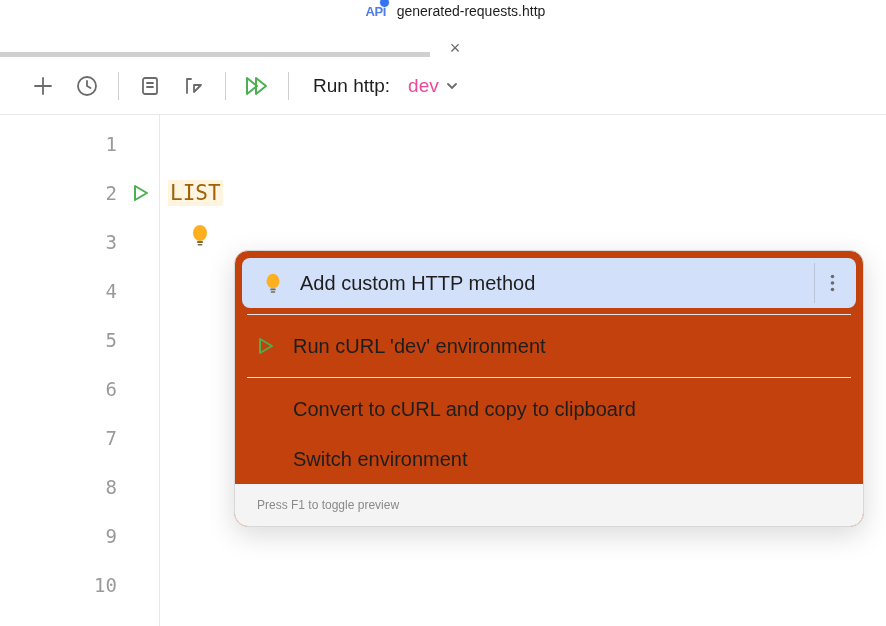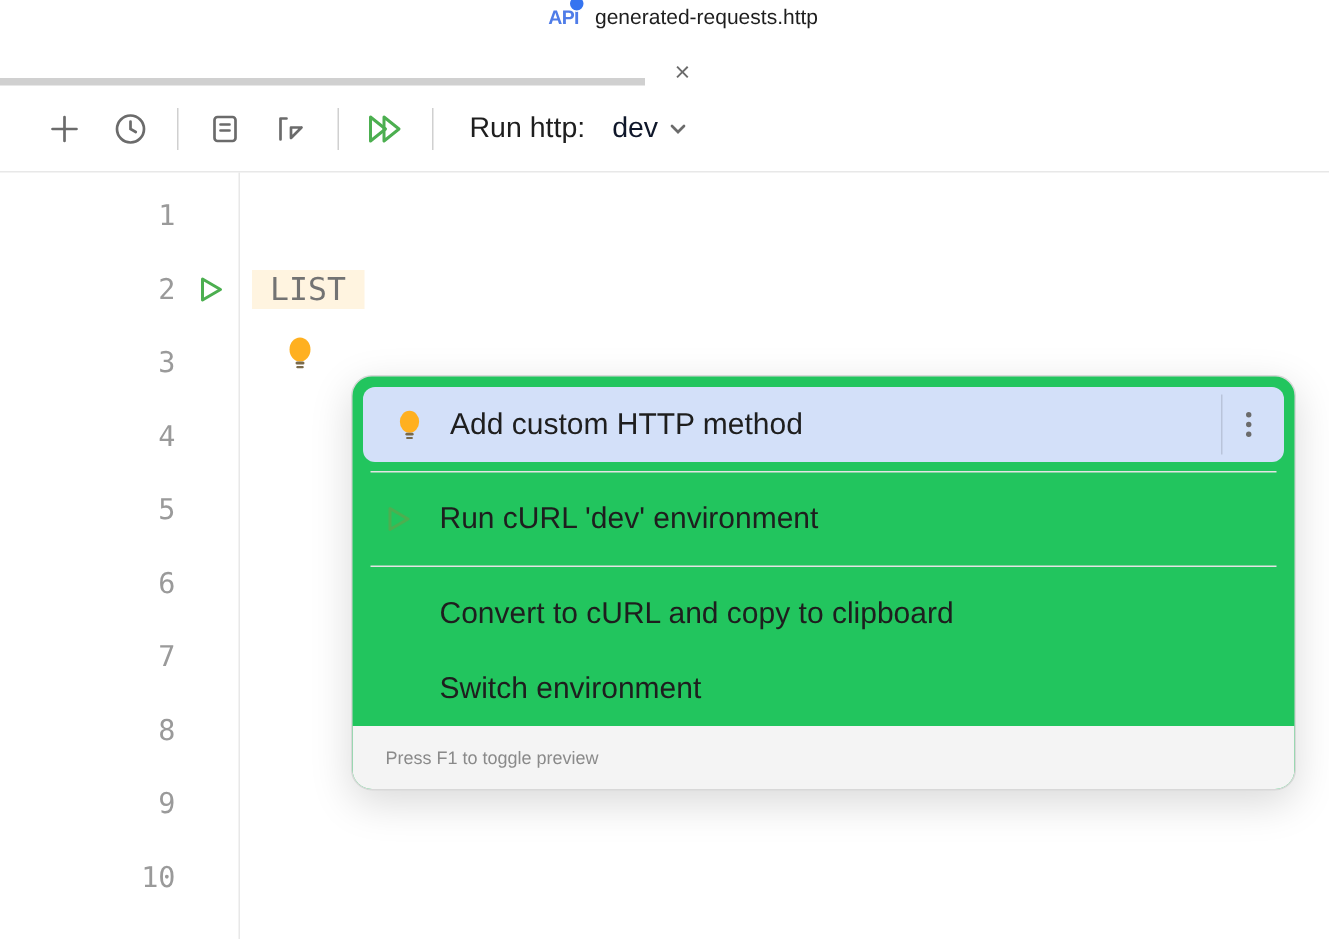--- a/index.html
+++ b/index.html
@@ -90,21 +90,21 @@
       background: #d0d0d0;
       margin: 0 6px;
     }
     .run-with-label {
       font-size: 19px;
       color: #1e1e1e;
       margin-left: 12px;
     }
     .run-with-value {
       font-size: 19px;
-      color: #0f172a;
+      color: #ec4899;
       margin-left: 12px;
       display: flex;
       align-items: center;
       gap: 6px;
       cursor: pointer;
       text-align: center;
     }
     .editor {
       display: flex;
       height: calc(100% - 115px);
@@ -139,39 +139,39 @@
       position: relative;
     }
     .code-line {
       height: 49px;
       display: flex;
       align-items: center;
       padding-left: 8px;
     }
     .method {
       background: #fff4e0;
-      color: #737373;
-      padding: 1px 12px;
+      color: #a16207;
+      padding: 1px 2px;
       font-weight: 500;
     }
     .url {
       color: #2a2a2a;
       margin-left: 10px;
     }
     .bulb-inline {
       position: absolute;
       left: 28px;
       top: 108px;
     }
     .popup {
       position: absolute;
       left: 234px;
       top: 250px;
       width: 630px;
-      background: #22c55e;
+      background: #c2410c;
       border: 1px solid #d8d8d8;
       border-radius: 14px;
       box-shadow: 0 8px 28px rgba(0,0,0,0.15);
       overflow: hidden;
     }
     .popup-item {
       display: flex;
       align-items: center;
       height: 50px;
       padding: 0 18px;

